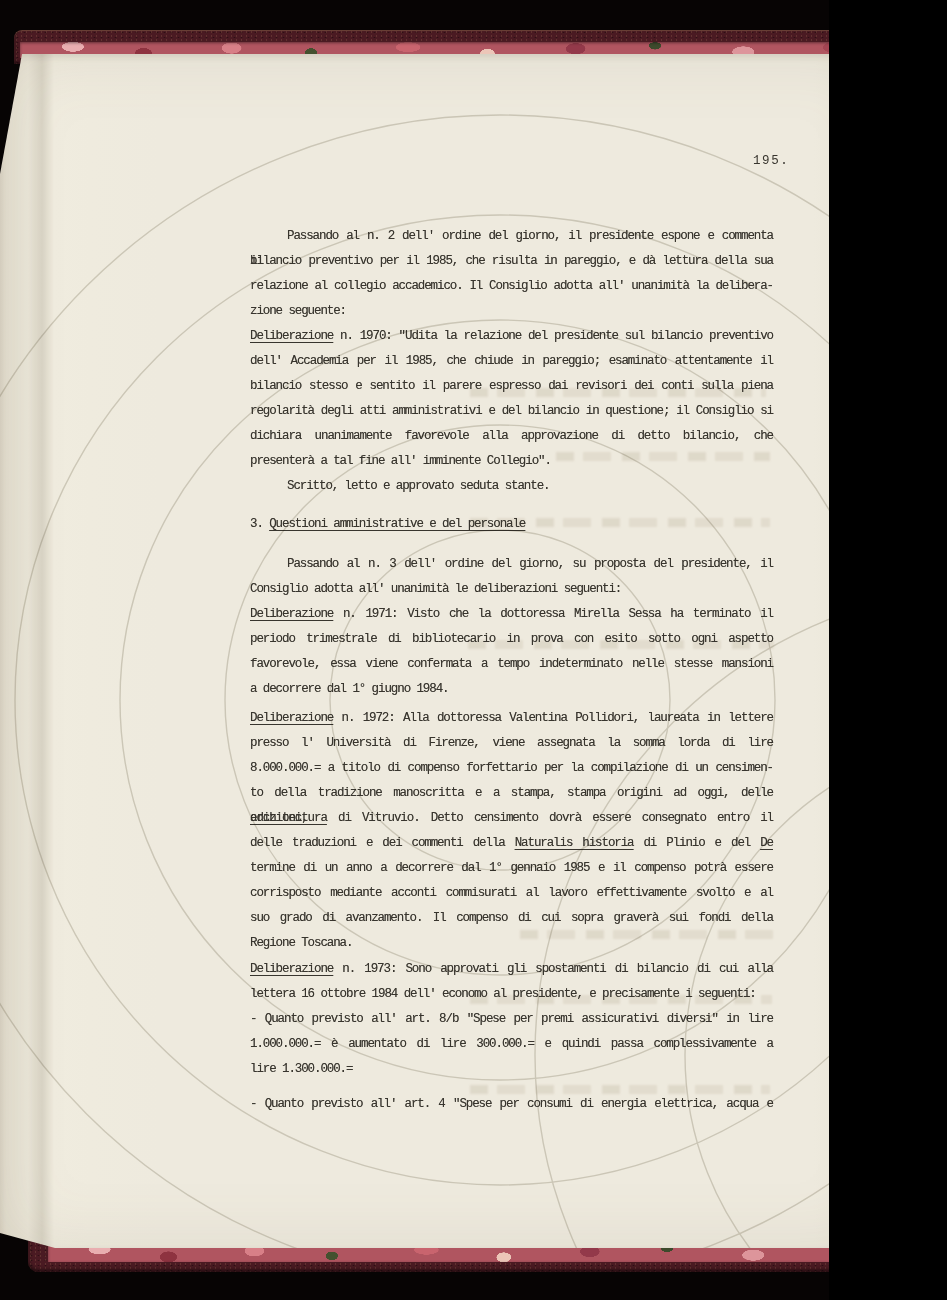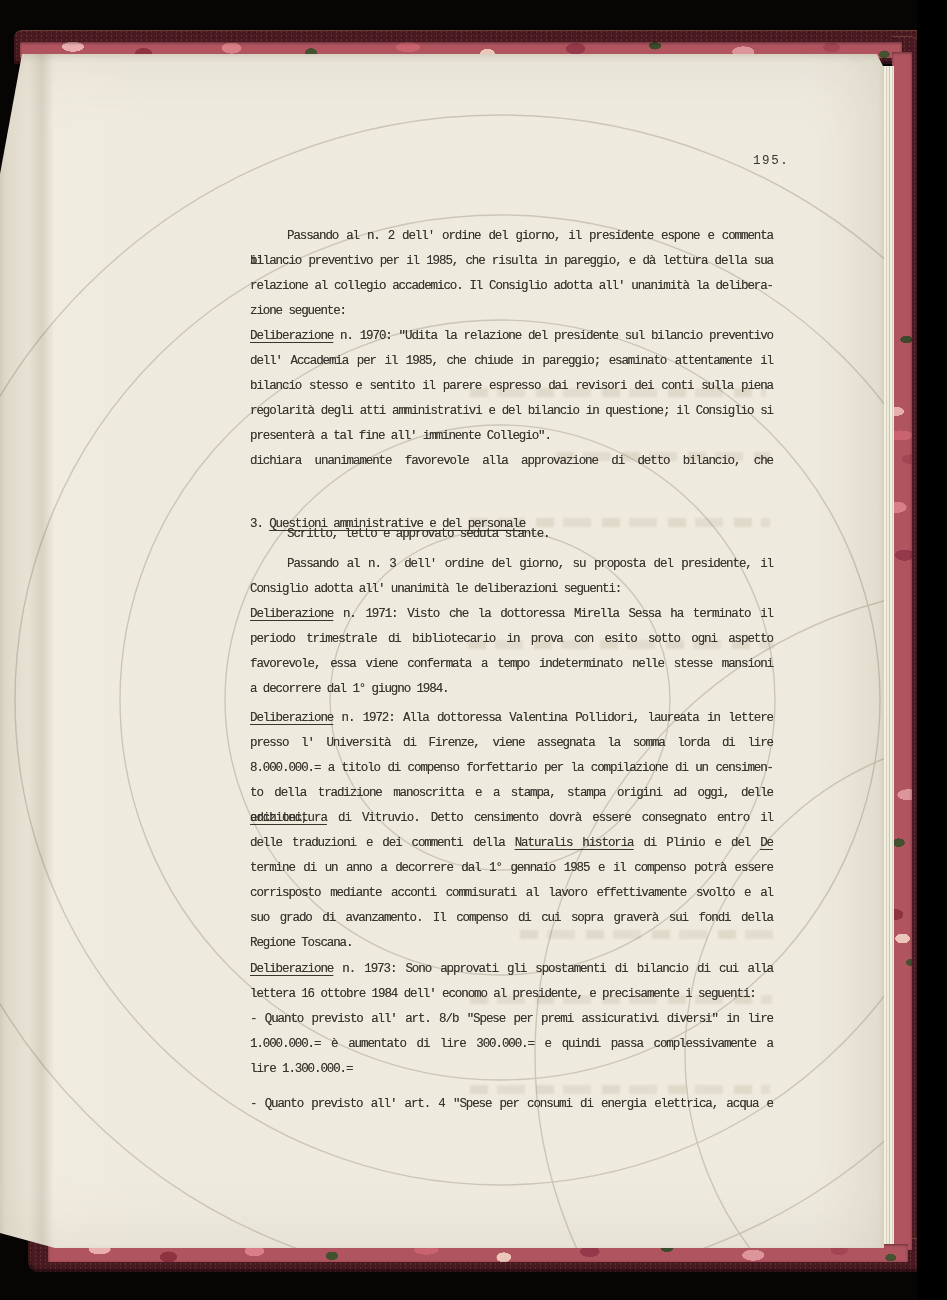--- a/index.html
+++ b/index.html
@@ -1,17 +1,17 @@
 <!DOCTYPE html>
 <html style="--bg: #070404; --page: #eeeade; --ink: #38352e; --leather: #4a1a22; --marble: #b05560;"><head>
 <meta charset="utf-8">
 <style>
   html,body{margin:0;padding:0;background:#000;}
   .stage{
-    position:relative;width:917px;height:1300px;overflow:hidden;
+    position:relative;width:829px;height:1300px;overflow:hidden;
     background:var(--bg,#070404);
     font-family:"Liberation Mono","DejaVu Sans Mono",monospace;
   }
   
   .leather{
     position:absolute;
     background-color:var(--leather,#4a1a22);
     background-image:
       radial-gradient(rgba(224,182,124,.20) .5px, transparent 1.1px),
       radial-gradient(rgba(0,0,0,.38) .5px, transparent 1.2px);
@@ -111,24 +111,24 @@
           <div class="tline j ind">Passando al n. 2 dell' ordine del giorno, il presidente espone e commenta il</div>
           <div class="tline j">bilancio preventivo per il 1985, che risulta in pareggio, e dà lettura della sua</div>
           <div class="tline j">relazione al collegio accademico. Il Consiglio adotta all' unanimità la delibera-</div>
           <div class="tline">zione seguente:</div>
         </div>
         <div class="para" style="top: 270px;">
           <div class="tline j"><u>Deliberazione</u> n. 1970: "Udita la relazione del presidente sul bilancio preventivo</div>
           <div class="tline j">dell' Accademia per il 1985, che chiude in pareggio; esaminato attentamente il</div>
           <div class="tline j">bilancio stesso e sentito il parere espresso dai revisori dei conti sulla piena</div>
           <div class="tline j">regolarità degli atti amministrativi e del bilancio in questione; il Consiglio si</div>
+          <div class="tline j">dichiara unanimamente favorevole alla approvazione di detto bilancio, che</div>
           <div class="tline">presenterà a tal fine all' imminente Collegio".</div>
-          <div class="tline j">dichiara unanimamente favorevole alla approvazione di detto bilancio, che</div>
         </div>
-        <div class="para" style="top: 420px; margin-top: 48px;">
+        <div class="para" style="top: 420px;">
           <div class="tline ind">Scritto, letto e approvato seduta stante.</div>
         </div>
         <div class="para" style="top: 458px;">
           <div class="tline">3. <u>Questioni amministrative e del personale</u></div>
         </div>
         <div class="para" style="top: 498px;">
           <div class="tline j ind">Passando al n. 3 dell' ordine del giorno, su proposta del presidente, il</div>
           <div class="tline">Consiglio adotta all' unanimità le deliberazioni seguenti:</div>
         </div>
         <div class="para" style="top: 548px;">

